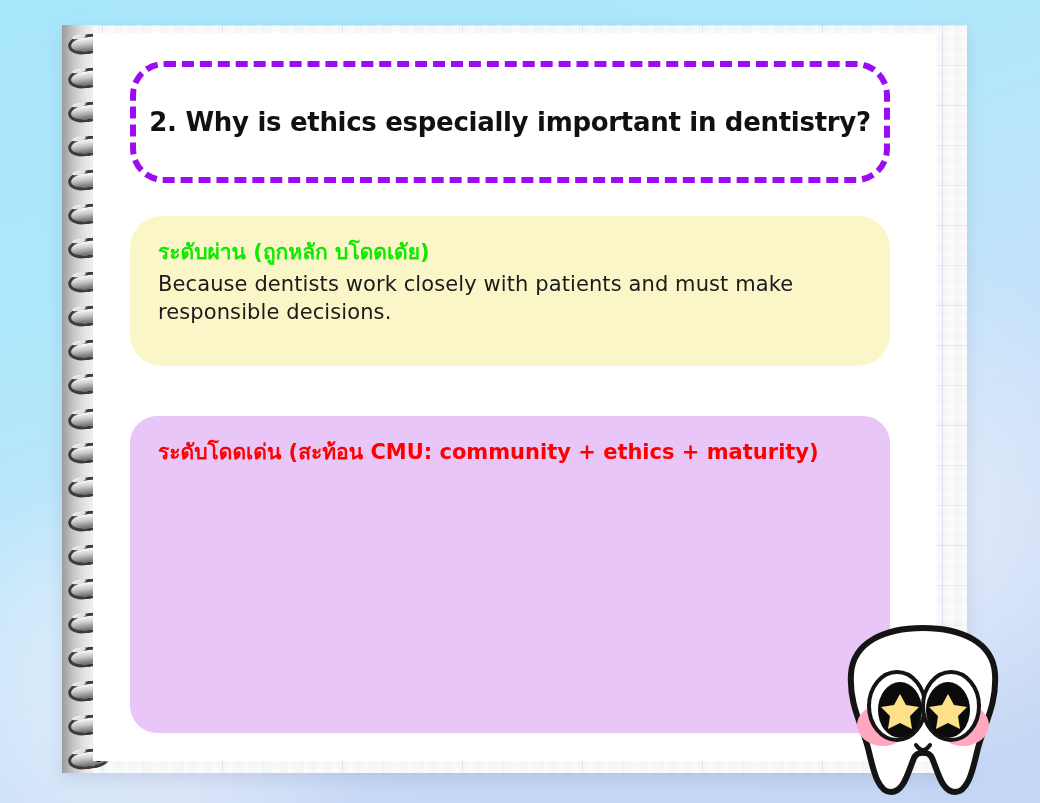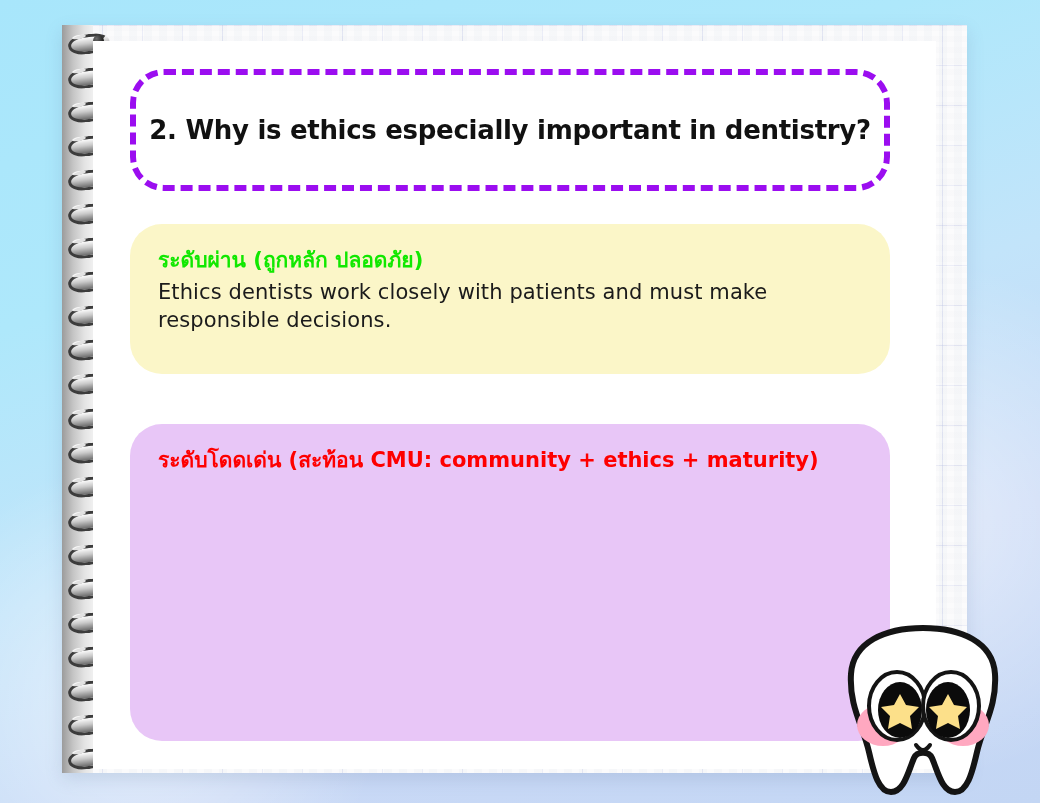--- a/index.html
+++ b/index.html
@@ -126,21 +126,21 @@
     height: 4px;
     border-radius: 50%;
     background: rgba(255,255,255,.85);
     transform: rotate(-10deg);
   }
 
   
   #page-card {
     position: absolute;
     left: 31px;
-    top: 16px;
+    top: 8px;
     width: 843px;
     height: 728px;
     background: #ffffff;
   }
 
   
   #title-box {
     position: absolute;
     left: 37px;
     top: 28px;
@@ -175,20 +175,21 @@
   }
   #box-pass {
     top: 183px;
     height: 150px;
     background: #fbf6c8;
   }
   #box-outstanding {
     top: 383px;
     height: 317px;
     background: #e8c6f7;
+    border-radius: 27px;
   }
   .answer-heading {
     font-family: "DejaVu Sans", sans-serif;
     font-weight: bold;
     font-size: 21px;
     line-height: 1.22;
     margin: 0 0 4px 0;
   }
   #heading-pass { color: #11e800; }
   #heading-outstanding { color: #fe0000; }
@@ -337,22 +338,22 @@
       </div>
   </div>
 
   <div id="page-card">
 
     <div id="title-box">
       <div id="title-text">2. Why is ethics especially important in dentistry?</div>
     </div>
 
     <div class="answer-box" id="box-pass">
-      <p class="answer-heading" id="heading-pass">ระดับผ่าน (ถูกหลัก ปลอดภัย)</p>
-      <p class="answer-body">Ethics dentists work closely with patients and must make responsible decisions.</p>
+      <p class="answer-heading" id="heading-pass">ระดับผ่าน (ถูกหลัก บโดดเดัย)</p>
+      <p class="answer-body">Because dentists work closely with patients and must make responsible decisions.</p>
     </div>
 
     <div class="answer-box" id="box-outstanding">
       <p class="answer-heading" id="heading-outstanding">ระดับโดดเด่น (สะท้อน CMU: community + ethics + maturity)</p>
     </div>
 
   </div>
 </div>
 
 <div id="tooth-mascot">

